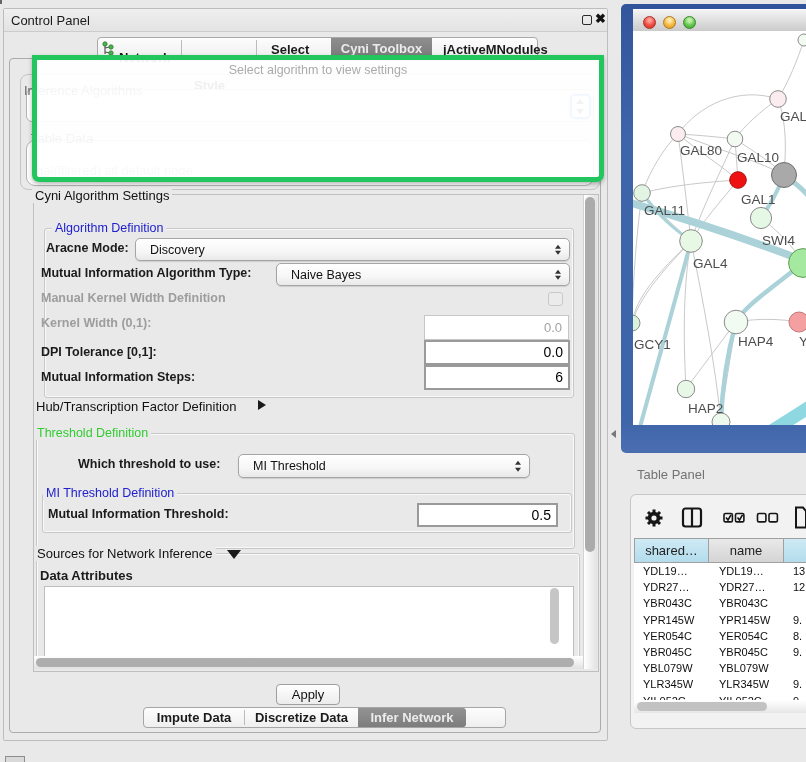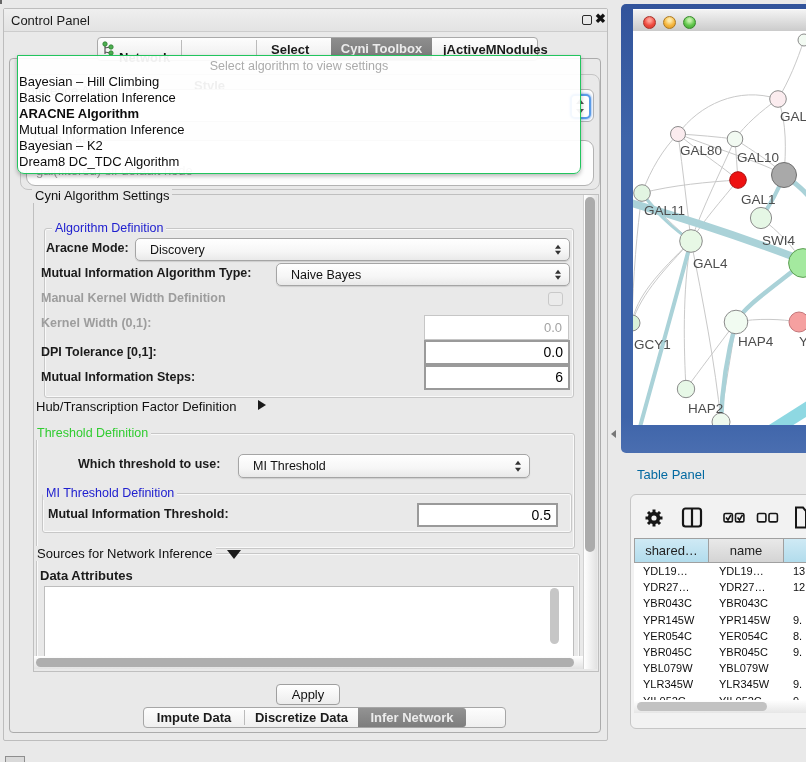--- a/index.html
+++ b/index.html
@@ -49,24 +49,22 @@
 <div class="a" style="left:26px;top:140px;width:566px;height:44px;border:1px solid #b3b3b3;border-radius:9px;background:#fdfdfd;"></div>
 <div class="a" style="left:36px;top:163px;font-size:13px;color:#9d9d9d;">gal(filtered) sif default node</div>
 <div class="a" style="left:26px;top:89px;width:566px;height:31px;border:1px solid #b3b3b3;border-radius:6px;background:#fdfdfd;"></div>
 <div class="a" style="left:24px;top:83px;font-size:13px;color:#666;">Inference Algorithms</div>
 <div class="a" style="left:31px;top:131px;font-size:13px;color:#666;">Table Data</div>
 <div class="a" style="left:570px;top:94px;width:17px;height:21px;border:2px solid #5b9ce8;border-radius:5px;background:#fff;box-shadow:0 0 2px 1px rgba(90,150,230,0.5);">
     <span style="position:absolute;left:4px;top:3px;width:0;height:0;border-left:4px solid transparent;border-right:4px solid transparent;border-bottom:5px solid #555;"></span>
     <span style="position:absolute;left:4px;bottom:3px;width:0;height:0;border-left:4px solid transparent;border-right:4px solid transparent;border-top:5px solid #555;"></span>
   </div>
 
-<div class="a" style="left:17px;top:55px;width:562px;height:117px;background:rgba(255,255,255,0.93);border:1px solid #22c55e;border-radius:0 0 7px 7px;box-shadow:0 2px 4px rgba(0,0,0,0.28);">
+<div class="a" style="left:32px;top:55px;width:562px;height:117px;background:rgba(255,255,255,0.93);border:5px solid #22c55e;border-radius:0 0 7px 7px;box-shadow:0 2px 4px rgba(0,0,0,0.28);">
   <div class="a" style="left:0;right:0;top:3px;text-align:center;font-size:12.5px;color:#ababab;">Select algorithm to view settings</div>
-  <div class="a" style="left:1px;top:18px;font-size:13px;color:#0c0c0c;line-height:16px;white-space:nowrap;">
-  Bayesian – Hill Climbing<br>Basic Correlation Inference<br><b>ARACNE Algorithm</b><br>Mutual Information Inference<br>Bayesian – K2<br>Dream8 DC_TDC Algorithm</div>
 </div>
 
 <div class="a" style="left:33px;top:194px;width:564px;height:476px;border:1px solid #bfbfbf;background:#e9e9e9;"></div>
 <div class="gt" style="left:32px;top:188px;font-size:13px;color:#111;background:#e9e9e9;">Cyni Algorithm Settings</div>
 
 <div class="a" style="left:583px;top:195px;width:13px;height:474px;background:linear-gradient(to right,#ffffff,#e2e2e2);border-left:1px solid #d2d2d2;"></div>
 <div class="a" style="left:584.5px;top:197px;width:10px;height:355px;border-radius:5px;background:#ababab;"></div>
 
 <div class="a" style="left:34px;top:656px;width:549px;height:13px;background:linear-gradient(#ffffff,#e2e2e2);z-index:5;"></div>
 <div class="a" style="left:36px;top:658px;width:538px;height:9px;border-radius:5px;background:#aeaeae;z-index:6;"></div>
@@ -205,21 +203,21 @@
 <text x="60" y="237">GAL4</text>
 <text x="129" y="214">SWI4</text>
 <text x="1" y="318">GCY1</text>
 <text x="105" y="315">HAP4</text>
 <text x="166" y="315">YJL</text>
 <text x="55" y="382">HAP2</text>
 </g>
 </svg>
 </div>
 
-<div class="a" style="left:637px;top:467px;font-size:13px;color:#0369a1;text-align:right;">Table Panel</div>
+<div class="a" style="left:637px;top:467px;font-size:13px;color:#737373;text-align:right;">Table Panel</div>
 <div class="a" style="left:630px;top:494px;width:178px;height:233px;background:#f2f2f2;border:1px solid #c6c6c6;border-radius:6px 0 0 6px;"></div>
 <svg class="a" style="left:645px;top:505px;" width="161" height="26" viewBox="0 0 161 26">
 <g fill="#161616">
 <circle cx="9" cy="13" r="6.2"></circle>
 <g stroke="#161616" stroke-width="3">
 <line x1="9" y1="4.5" x2="9" y2="21.5"></line>
         <line x1="0.5" y1="13" x2="17.5" y2="13"></line>
 <line x1="3" y1="7" x2="15" y2="19"></line>
         <line x1="15" y1="7" x2="3" y2="19"></line>
 </g>

